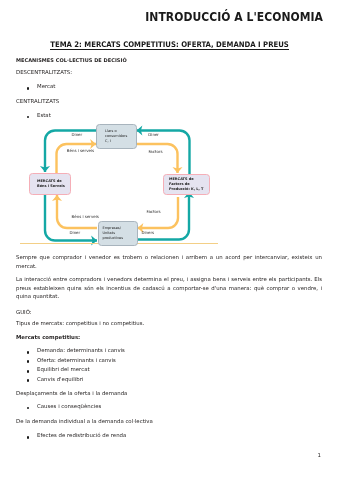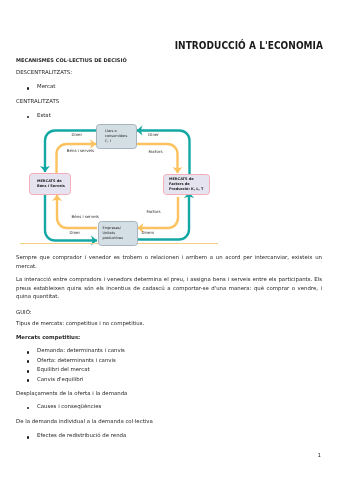--- a/index.html
+++ b/index.html
@@ -6,22 +6,22 @@
   body {
     width:339px; height:480px;
     background:#ffffff;
     font-family:"DejaVu Sans", sans-serif;
     color:#221f1f;
     overflow:hidden;
     -webkit-font-smoothing:antialiased;
   }
   .page { position:relative; width:339px; height:480px; }
 
-  .hdr { position:absolute; top:13.5px; right:16px; font-size:10px; font-stretch:condensed; font-weight:700;
-         letter-spacing:.05px; color:#1a1a1a; line-height:7px;margin-top:28px; }
+  .hdr { position:absolute; top:13.5px; right:16px; font-size:12px; font-stretch:condensed; font-weight:700;
+         letter-spacing:.05px; color:#1a1a1a; line-height:7px; }
   .title { position:absolute; top:40px; left:0; width:339px; text-align:center;
            font-size:7.7px; font-stretch:condensed; font-weight:700; color:#1a1a1a; line-height:9px; }
   .title span { border-bottom:.8px solid #1a1a1a; padding-bottom:.2px; }
 
   .body { position:absolute; left:16px; top:57px; width:306px; }
   .h3 { font-size:5.0px; font-weight:700; letter-spacing:.04px; margin:0; line-height:6px; }
   .p  { font-size:5.4px; margin:0; line-height:8.5px; text-align:justify; }
   .pnj { text-align:left; }
   ul { list-style:none; margin:0; padding:0; }
   li { font-size:5.4px; line-height:8.5px; position:relative; padding-left:21px; }
@@ -56,20 +56,21 @@
            background:#e5e3f0; border:.75px solid #f5aeb7; padding-left:5px; font-weight:700; }
   .nodeD { left:98px; top:221px; width:40px; height:24.5px; border-radius:3.5px;
            background:#d4dfe5; border:.6px solid #a8b4bd; padding-left:3.5px; }
   .dlabel { position:absolute; font-size:3.95px; line-height:4.5px; color:#2a2a2a; white-space:nowrap; }
 </style>
 </head>
 <body>
 
 <div class="page">
   <div class="hdr">INTRODUCCIÓ A L'ECONOMIA</div>
+  <div class="title"><span>TEMA 2: MERCATS COMPETITIUS: OFERTA, DEMANDA I PREUS</span></div>
 
   <div class="body">
     <div class="h3">MECANISMES COL·LECTIUS DE DECISIÓ</div>
     <div class="gap"></div>
     <div class="p pnj">DESCENTRALITZATS:</div>
     <div class="gap2"></div>
     <ul>
       <li>Mercat</li>
     </ul>
     <div class="gap2"></div>

